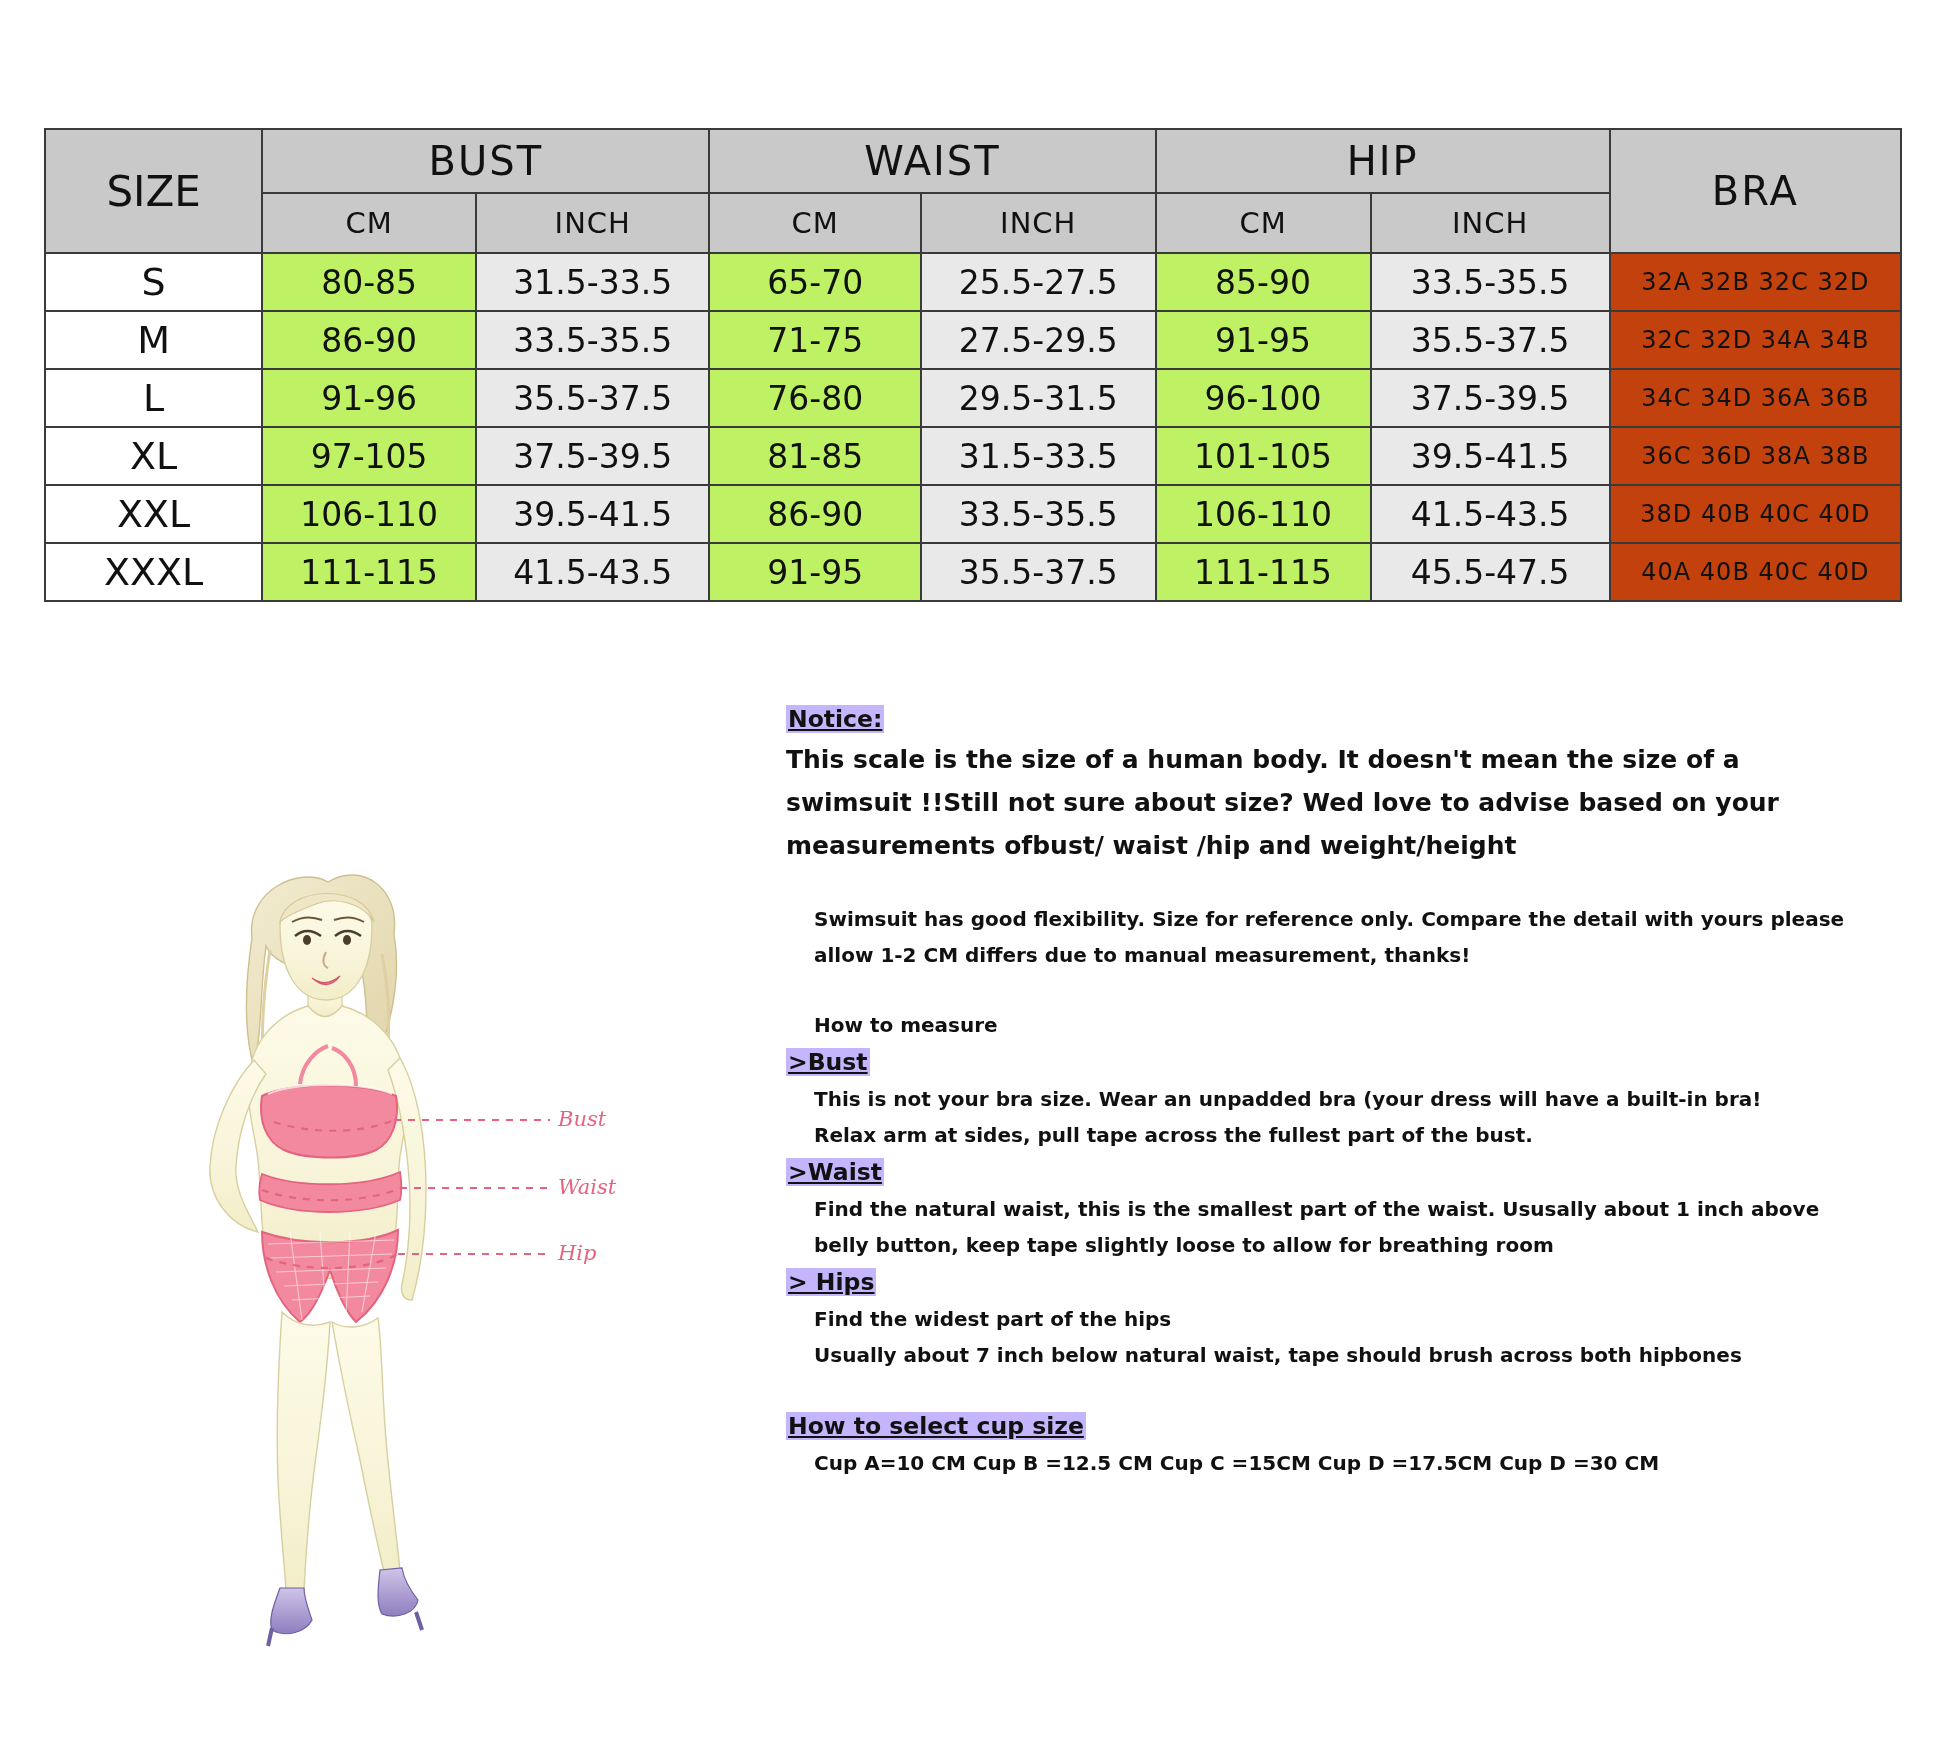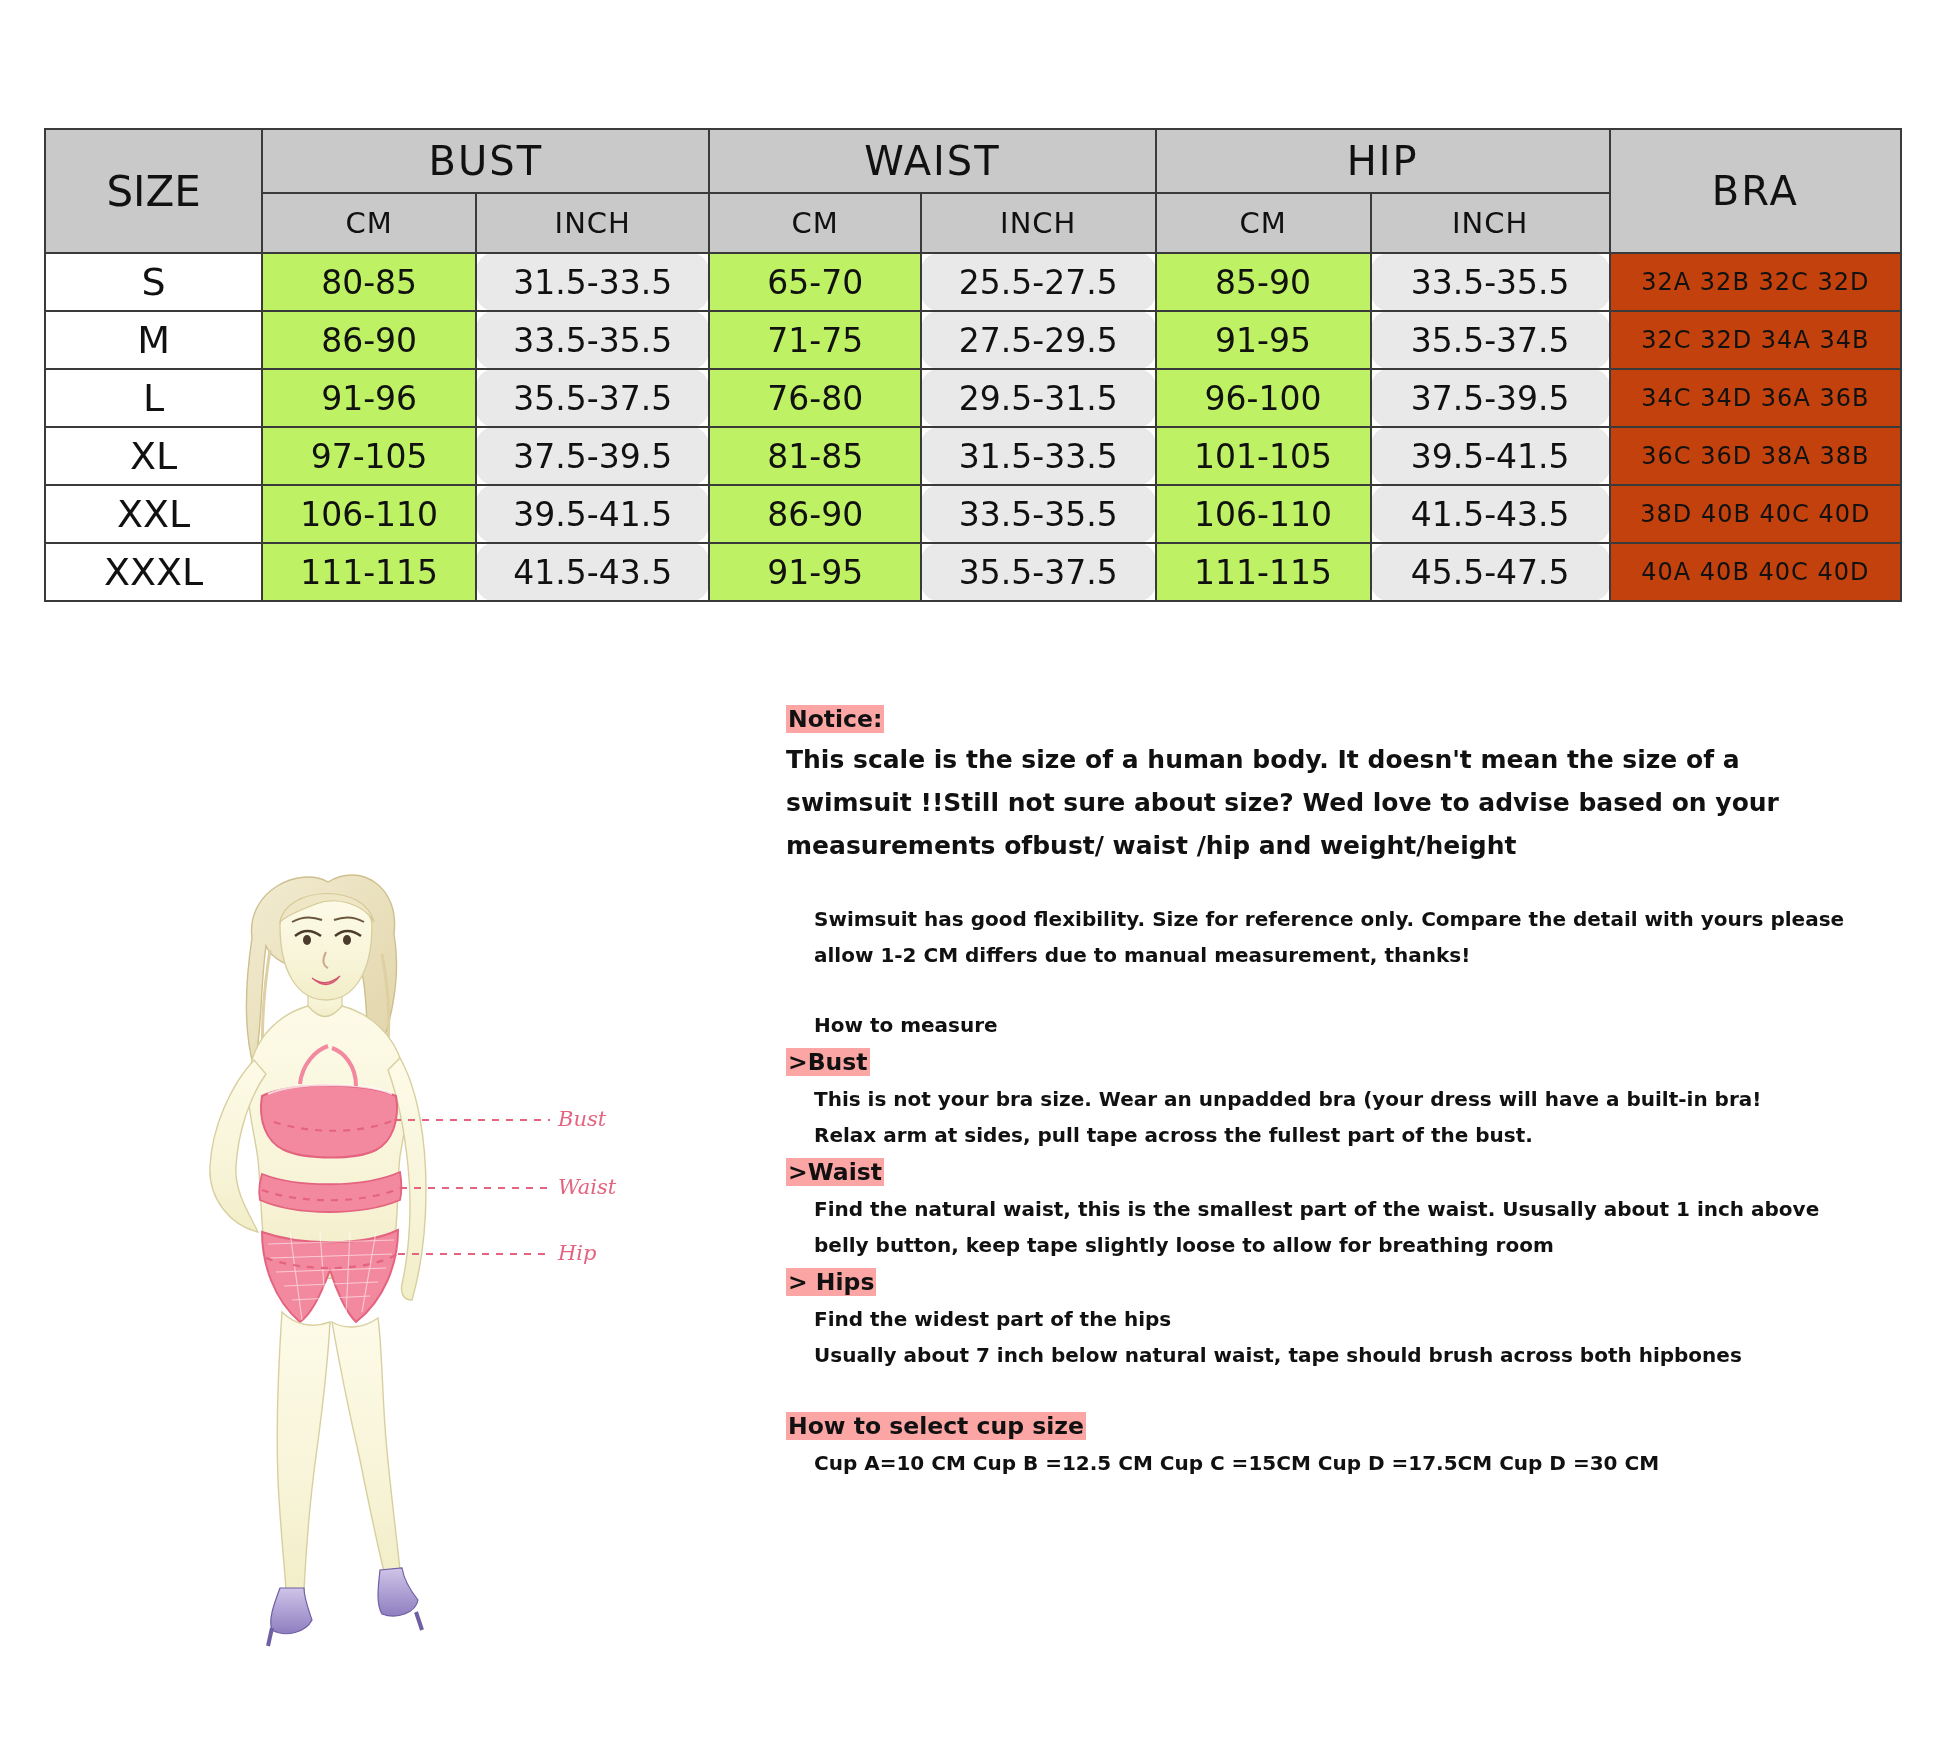--- a/index.html
+++ b/index.html
@@ -59,21 +59,20 @@
     font-size: 38px;
     background: #ffffff;
   }
   td.cm-cell {
     font-size: 33px;
     background: #bef264;
   }
   td.inch-cell {
     font-size: 33px;
     background: #e9e9e9;
-    border-radius: 18px;
   }
   td.bra-cell {
     font-size: 24px;
     background: #c2410c;
     letter-spacing: 1px;
   }
 
   
   .lower {
     position: absolute;
@@ -98,23 +97,24 @@
     left: 786px;
     top: 0;
     width: 1110px;
     font-family: "DejaVu Sans", sans-serif;
     font-size: 23.5px;
     font-weight: bold;
     color: #111111;
     line-height: 1.62;
   }
   .hl {
-    background: #fca5a5;
+    background: #c4b5fd;
     display: inline;
     padding: 0 2px;
+    text-decoration: underline;
   }
   .blk {
     margin-bottom: 0;
   }
   .gap-lg { height: 34px; }
   .line { display: block; }
   .notice-body {
     font-size: 25px;
     line-height: 1.72;
   }

